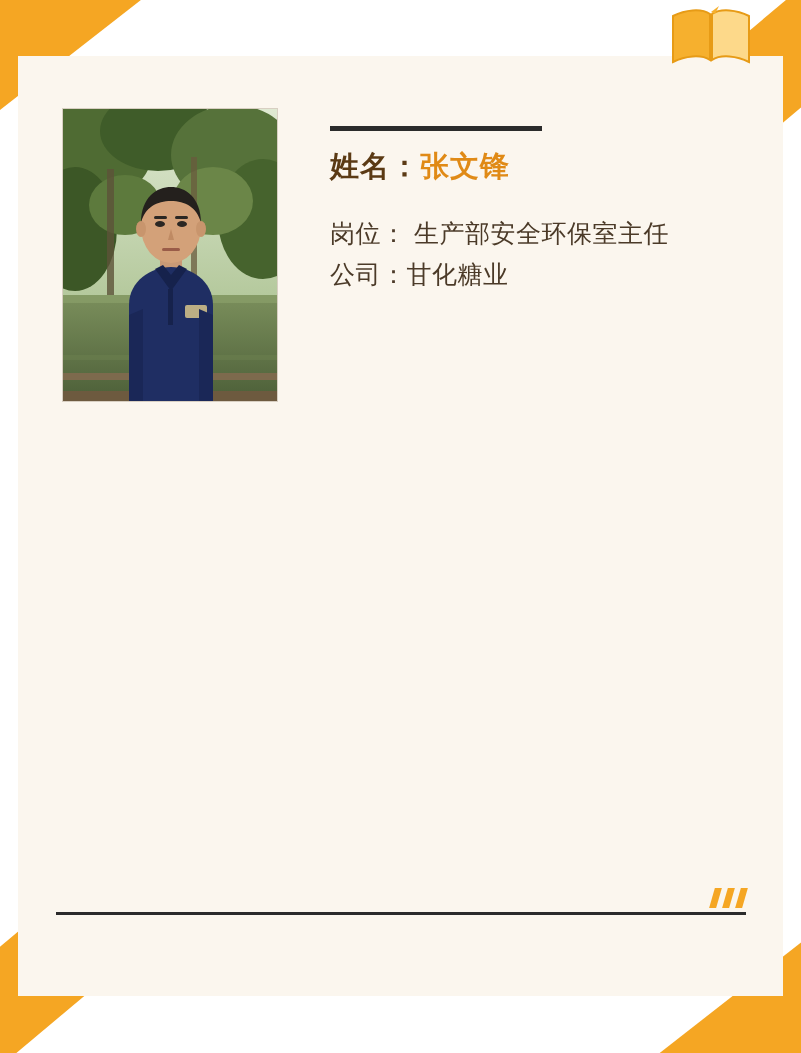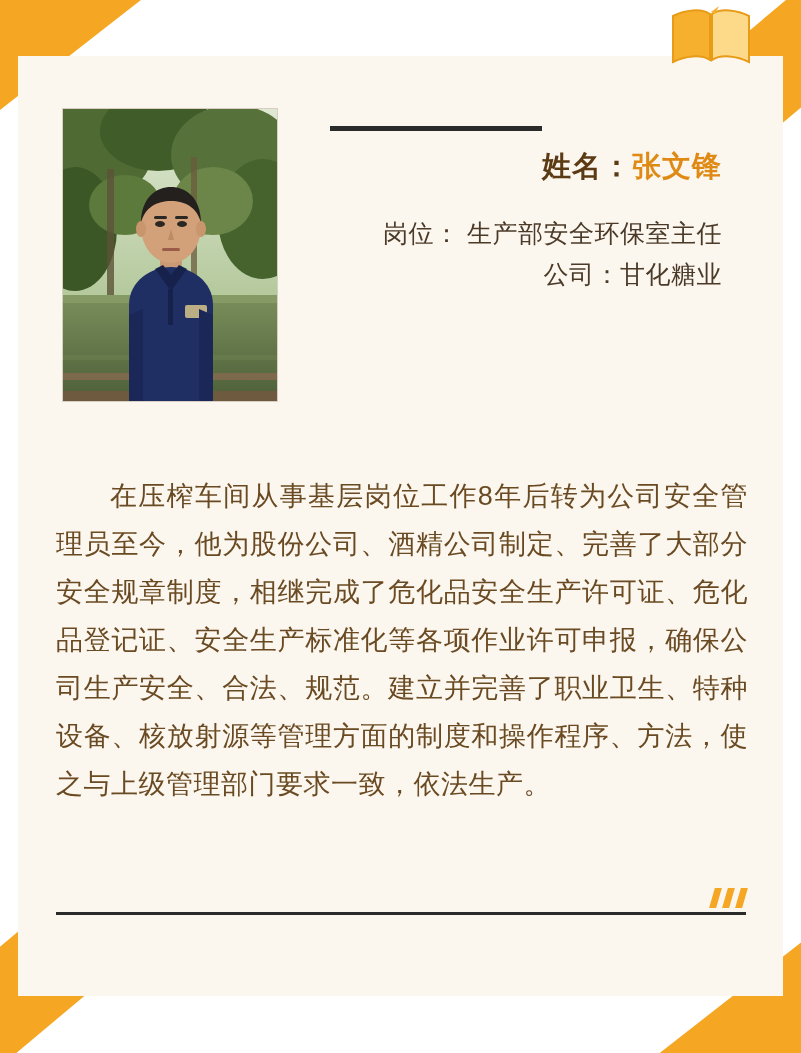--- a/index.html
+++ b/index.html
@@ -101,21 +101,20 @@
     overflow: hidden;
     position: relative;
     background: #3d5a2b;
   }
   .photo svg { display: block; }
 
   .profile-text {
     margin-left: 52px;
     padding-top: 18px;
     flex: 1 1 auto;
-    text-align: right;
   }
   .name-rule {
     width: 212px;
     height: 5px;
     background: #2b2b2b;
     margin-bottom: 16px;
   }
   .name-line {
     font-size: 29px;
     font-weight: bold;
@@ -261,21 +260,20 @@
     <div class="profile-text">
       <div class="name-rule"></div>
       <div class="name-line">
         <span>姓名：</span><span class="name-value">张文锋</span>
       </div>
       <div class="meta-line">岗位： 生产部安全环保室主任</div>
       <div class="meta-line">公司：甘化糖业</div>
     </div>
   </div>
 
-  <div class="body-text">在压榨车间从事基层岗位工作8年后转为公司安全管理员至今，他为股份公司、酒精公司制定、完善了大部分安全规章制度，相继完成了危化品安全生产许可证、危化品登记证、安全生产标准化等各项作业许可申报，确保公司生产安全、合法、规范。建立并完善了职业卫生、特种设备、核放射源等管理方面的制度和操作程序、方法，使之与上级管理部门要求一致，依法生产。</div>
 
   <div class="bottom-rule"></div>
   <div class="tick-group">
     <div class="tick"></div>
     <div class="tick"></div>
     <div class="tick"></div>
   </div>
 
 </div>
 

